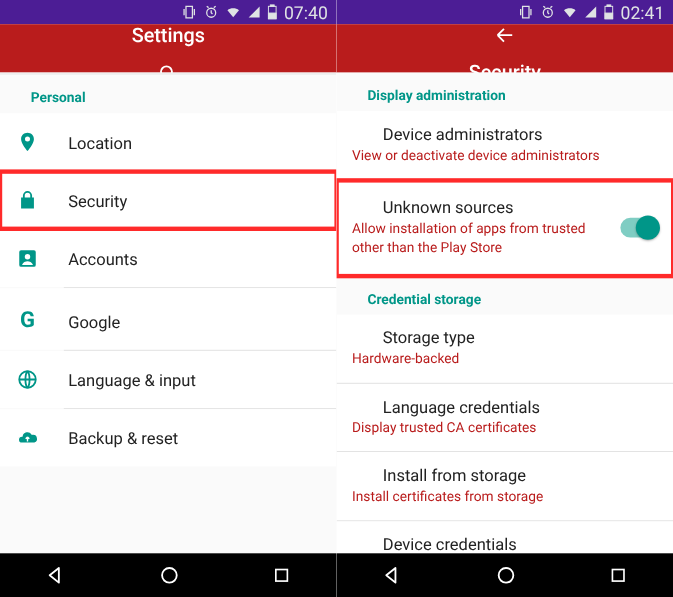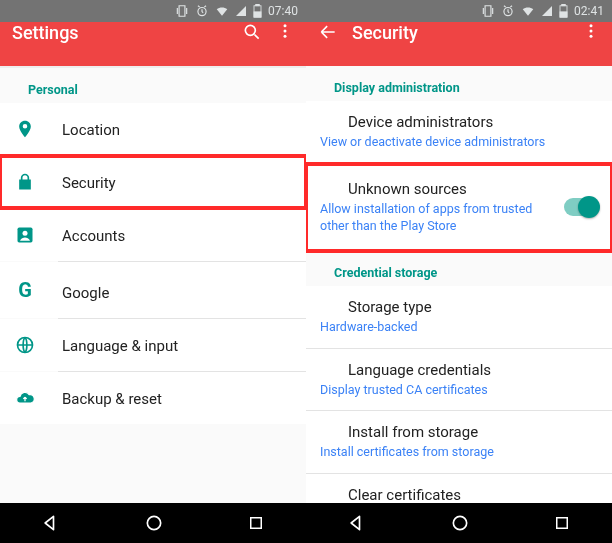--- a/index.html
+++ b/index.html
@@ -1,27 +1,27 @@
 <!DOCTYPE html>
 <html><head>
 <meta charset="utf-8">
 <style>
   * { margin: 0; padding: 0; box-sizing: border-box; font-family: Roboto, Arial, sans-serif; }
   body { background: #fff; width: 612px; height: 543px; overflow: hidden; }
   .container { display: flex; width: 612px; height: 543px; }
   .phone { width: 306px; height: 543px; display: flex; flex-direction: column; background: #fff; }
   .statusbar {
-    height: 22px; background: #737373; color: #dfe3e4; display: flex;
+    height: 22px; background: #4c1d95; color: #dfe3e4; display: flex;
     align-items: center; justify-content: flex-end; padding: 0 8px; gap: 6px;
-    font-size: 12px;
+    font-size: 16px;
   }
   .statusbar .sb-icon { display: inline-flex; }
   .appbar {
-    height: 44px; background: #ef4444; color: #fff; display: flex;
-    padding: 0 12px; gap: 14px;
+    height: 44px; background: #b91c1c; color: #fff; display: flex;
+    align-items: center; padding: 0 12px; gap: 14px; flex-direction: column;
   }
   .appbar-title { font-size: 18px; font-weight: 500; flex: 1; }
   .appbar .ab-icon { display: inline-flex; color: #fff; }
   .content { flex: 1; overflow: hidden; background: #fafafa; }
   .section-header {
     color: #009688; font-weight: 700; font-size: 12.5px;
     padding: 14px 14px 6px 14px;
     margin-left: 14px;
   }
   .list-item {
@@ -31,21 +31,21 @@
   .list-item .item-icon { color: #009688; width: 22px; display: inline-flex; justify-content: center; }
   .list-item .item-text { font-size: 15px; color: #222; }
   .divider { height: 1px; background: #e3e3e3; margin-left: 58px; }
   .divider-full { height: 1px; background: #e3e3e3; }
   .highlight { outline: 4px solid #ff2a2a; outline-offset: -2px; }
   .sec-item {
     padding: 12px 14px; background: #fff; display: flex; align-items: center;
   }
   .sec-item .texts { flex: 1; }
   .sec-title { font-size: 15px; color: #222; margin-bottom: 3px; margin-left: 28px; }
-  .sec-sub { font-size: 12.5px; color: #3b82f6; line-height: 1.35; }
+  .sec-sub { font-size: 12.5px; color: #b91c1c; line-height: 1.35; }
   .toggle {
     width: 34px; height: 18px; border-radius: 10px; position: relative;
     background: #7fcdc3;
   }
   .toggle::after {
     content: ""; position: absolute; right: -2px; top: -2px;
     width: 22px; height: 22px; border-radius: 50%; background: #009688;
     box-shadow: 0 1px 2px rgba(0,0,0,0.3);
   }
   .navbar {
@@ -281,21 +281,21 @@
       <div class="sec-item">
         <div class="texts">
           <div class="sec-title">Install from storage</div>
           <div class="sec-sub">Install certificates from storage</div>
         </div>
       </div>
       <div class="divider-full"></div>
 
       <div class="sec-item">
         <div class="texts">
-          <div class="sec-title">Clear certificates</div>
+          <div class="sec-title">Device credentials</div>
         </div>
       </div>
     </div>
 
     <div class="navbar">
       <span class="nav-icon">
           <svg width="20" height="20" viewBox="0 0 24 24" fill="none" stroke="currentColor" stroke-width="2">
             <path d="M15 4L5 12l10 8z" stroke-linejoin="round"></path>
           </svg>
         </span>

